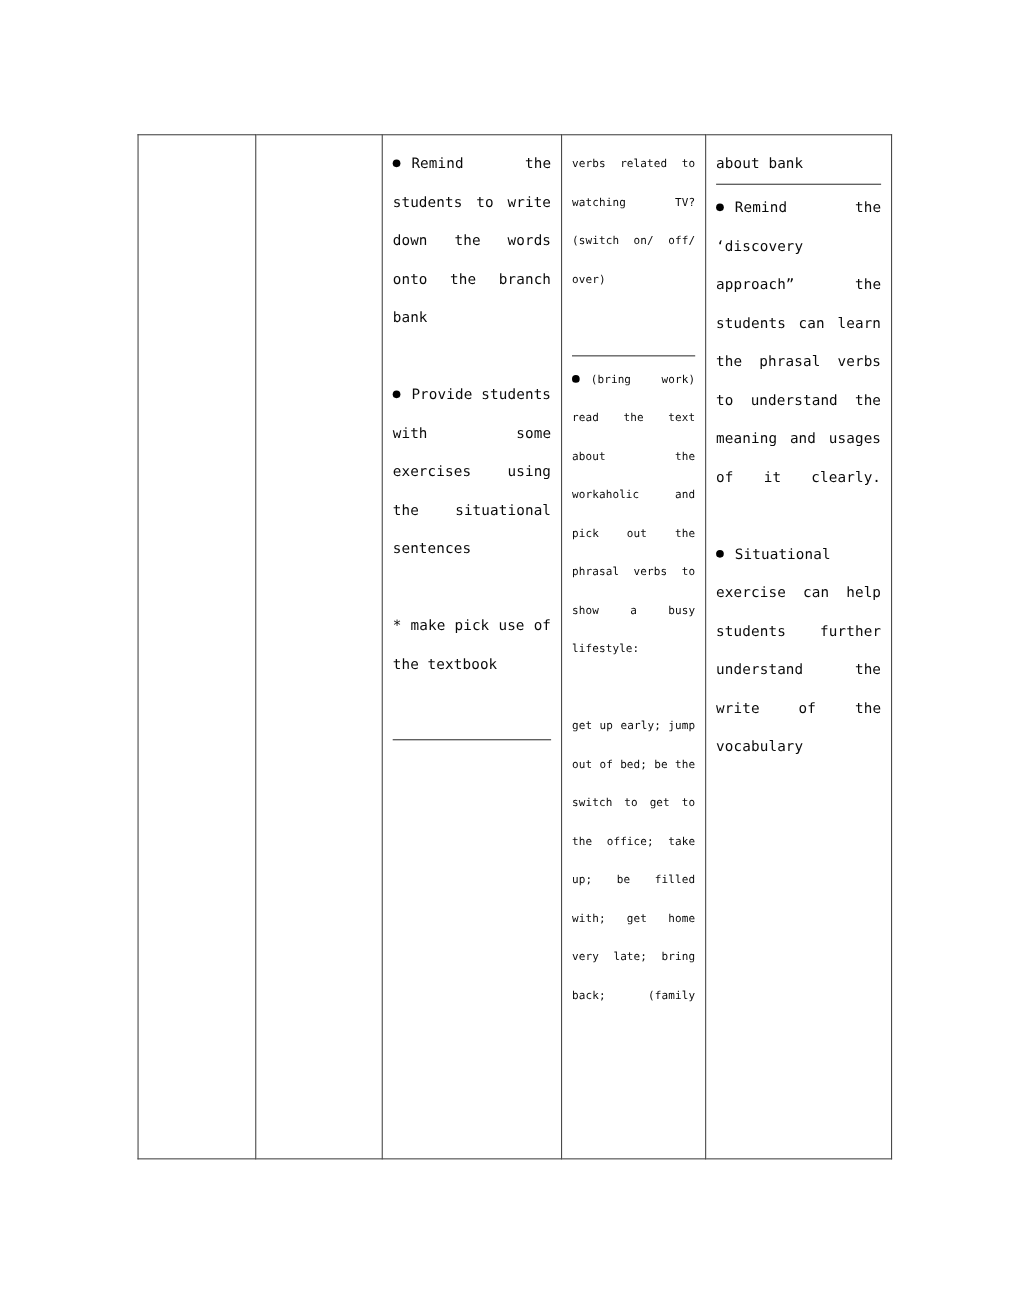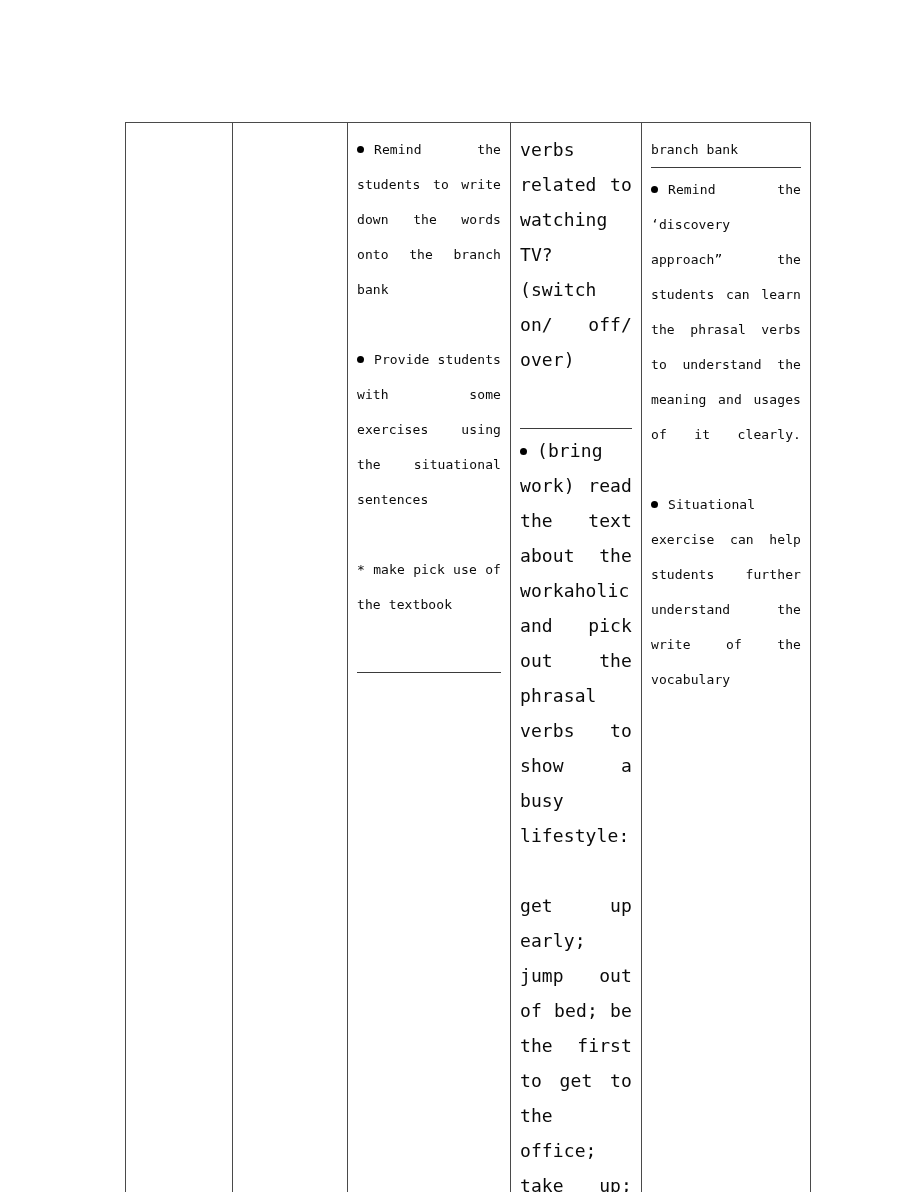--- a/index.html
+++ b/index.html
@@ -60,21 +60,21 @@
     font-family: "DejaVu Sans Mono", "Liberation Mono", monospace;
     font-size: 13.0px;
     line-height: 35px;
     text-align: justify;
     text-justify: inter-word;
     color: #0a0a0a;
     margin: 0;
     letter-spacing: 0.1px;
   }
   .txt.small {
-    font-size: 18px;
+    font-size: 10px;
   }
 
   
   .txt.j::after {
     content: "";
     display: inline-block;
     width: 100%;
   }
   .txt.nj::after { content: none; }
 
@@ -142,28 +142,28 @@
         <td>
           <div class="cell-inner">
 
             <div class="txt j small">verbs related to watching TV? (switch on/ off/ over)</div>
 
             <div class="rule sp-top"></div>
             <div class="gap-after-rule"></div>
 
             <div class="txt j small"><span class="dot"></span><span>(bring</span> <span>work) read the text about the workaholic and pick out the phrasal verbs to show a busy lifestyle:</span></div>
 
-            <div class="txt j small">get up early; jump out of bed; be the first to get to the office; take up; be filled with; get home very late; bring back; (family</div>
+            <div class="txt j small">get up early; jump out of bed; be the switch to get to the office; take up; be filled with; get home very late; bring back; (family</div>
           </div>
         </td>
 
         <td>
           <div class="cell-inner">
 
-            <div class="txt nj">branch bank</div>
+            <div class="txt nj">about bank</div>
 
             <div class="rule"></div>
             <div class="gap-after-rule"></div>
 
             <div class="txt j"><span class="dot"></span><span>Remind</span> <span>the ‘discovery approach” the students can learn the phrasal verbs to understand the meaning and usages of it clearly.</span></div>
 
             <div class="txt j"><span class="dot"></span><span>Situational</span> <span>exercise can help students further understand the write of the vocabulary</span></div>
           </div>
         </td>
 

